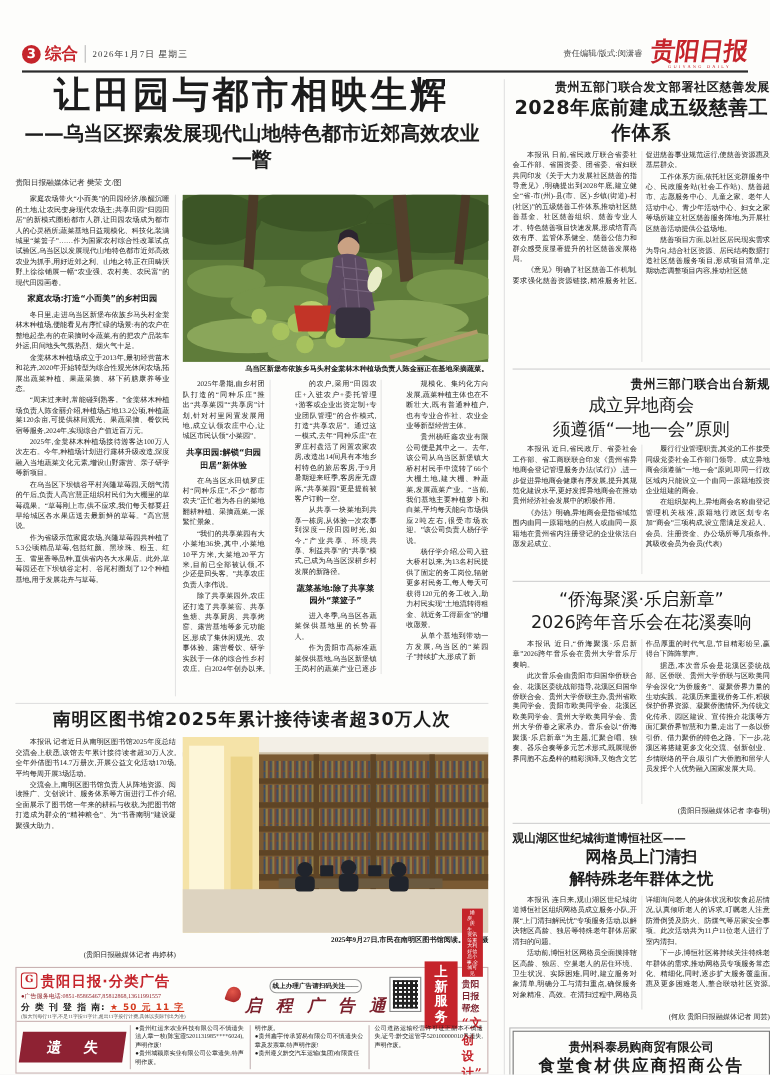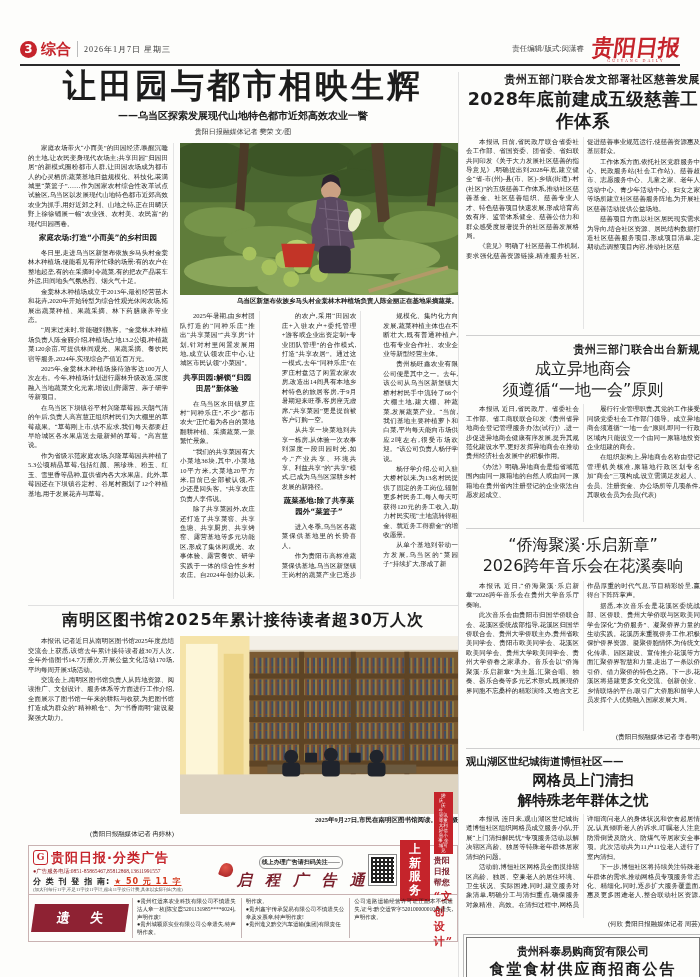--- a/index.html
+++ b/index.html
@@ -12,27 +12,27 @@
          font-weight:bold;font-size:12px;line-height:17px;text-align:center;}
   .section{color:#c5242b;font-family:"DejaVu Sans",sans-serif;font-weight:900;font-size:15px;margin:0 6px 0 4px;}
   .hsep{width:1px;height:16px;background:#bbb;margin-right:6px;}
   .hdate{font-size:8px;color:#333;letter-spacing:1px;}
   .hspace{flex:1;}
   .editor{font-size:7.5px;color:#444;margin-right:8px;}
   .masthead{color:#c5242b;font-family:"DejaVu Serif",serif;font-weight:900;font-size:22px;
             transform:skewX(-8deg);line-height:1;}
   .masthead-sub{font-size:4px;color:#c5242b;letter-spacing:2px;text-align:center;}
   
-  .left-region{position:absolute;left:28px;top:68px;width:430px;}
+  .left-region{position:absolute;left:14px;top:68px;width:430px;}
   .right-region{position:absolute;left:458px;top:72px;width:234px;border-left:1px solid #e2e2e2;padding-left:7px;}
   
   .m-headline{font-family:"DejaVu Sans",sans-serif;font-weight:900;font-size:33px;letter-spacing:3px;
               text-align:center;line-height:1.1;}
-  .m-subhead{font-family:"DejaVu Sans",sans-serif;font-weight:bold;font-size:10px;text-align:center;margin-top:5px;}
-  .m-byline{font-size:7px;color:#333;text-align:center;margin:4px 0 6px 0;}
+  .m-subhead{font-family:"DejaVu Sans",sans-serif;font-weight:bold;font-size:18px;text-align:center;margin-top:5px;}
+  .m-byline{font-size:7px;color:#333;margin:4px 0 6px 0;}
   .m-row{display:flex;gap:6px;}
   .m-col1{width:146px;height:456px;overflow:hidden;border-right:1px solid #e4e4e4;padding-right:5px;}
   .m-right{width:278px;}
   .photo{display:block;width:278px;}
   .caption{font-size:6.5px;font-weight:bold;color:#222;text-align:right;margin-top:2px;}
   .m-lower{display:flex;gap:22px;height:268px;overflow:hidden;margin-top:5px;}
   .m-lcol{flex:1;overflow:hidden;border-right:1px solid #e4e4e4;padding-right:4px;}
   .m-lcol:last-child{border-right:none;padding-right:0;}
   .bodytext p{font-size:6.5px;line-height:1.45;text-align:justify;text-indent:2em;margin:0 0 1px 0;}
   .bodytext p.colhead{font-family:"DejaVu Sans",sans-serif;font-weight:bold;font-size:7.5px;text-align:center;

